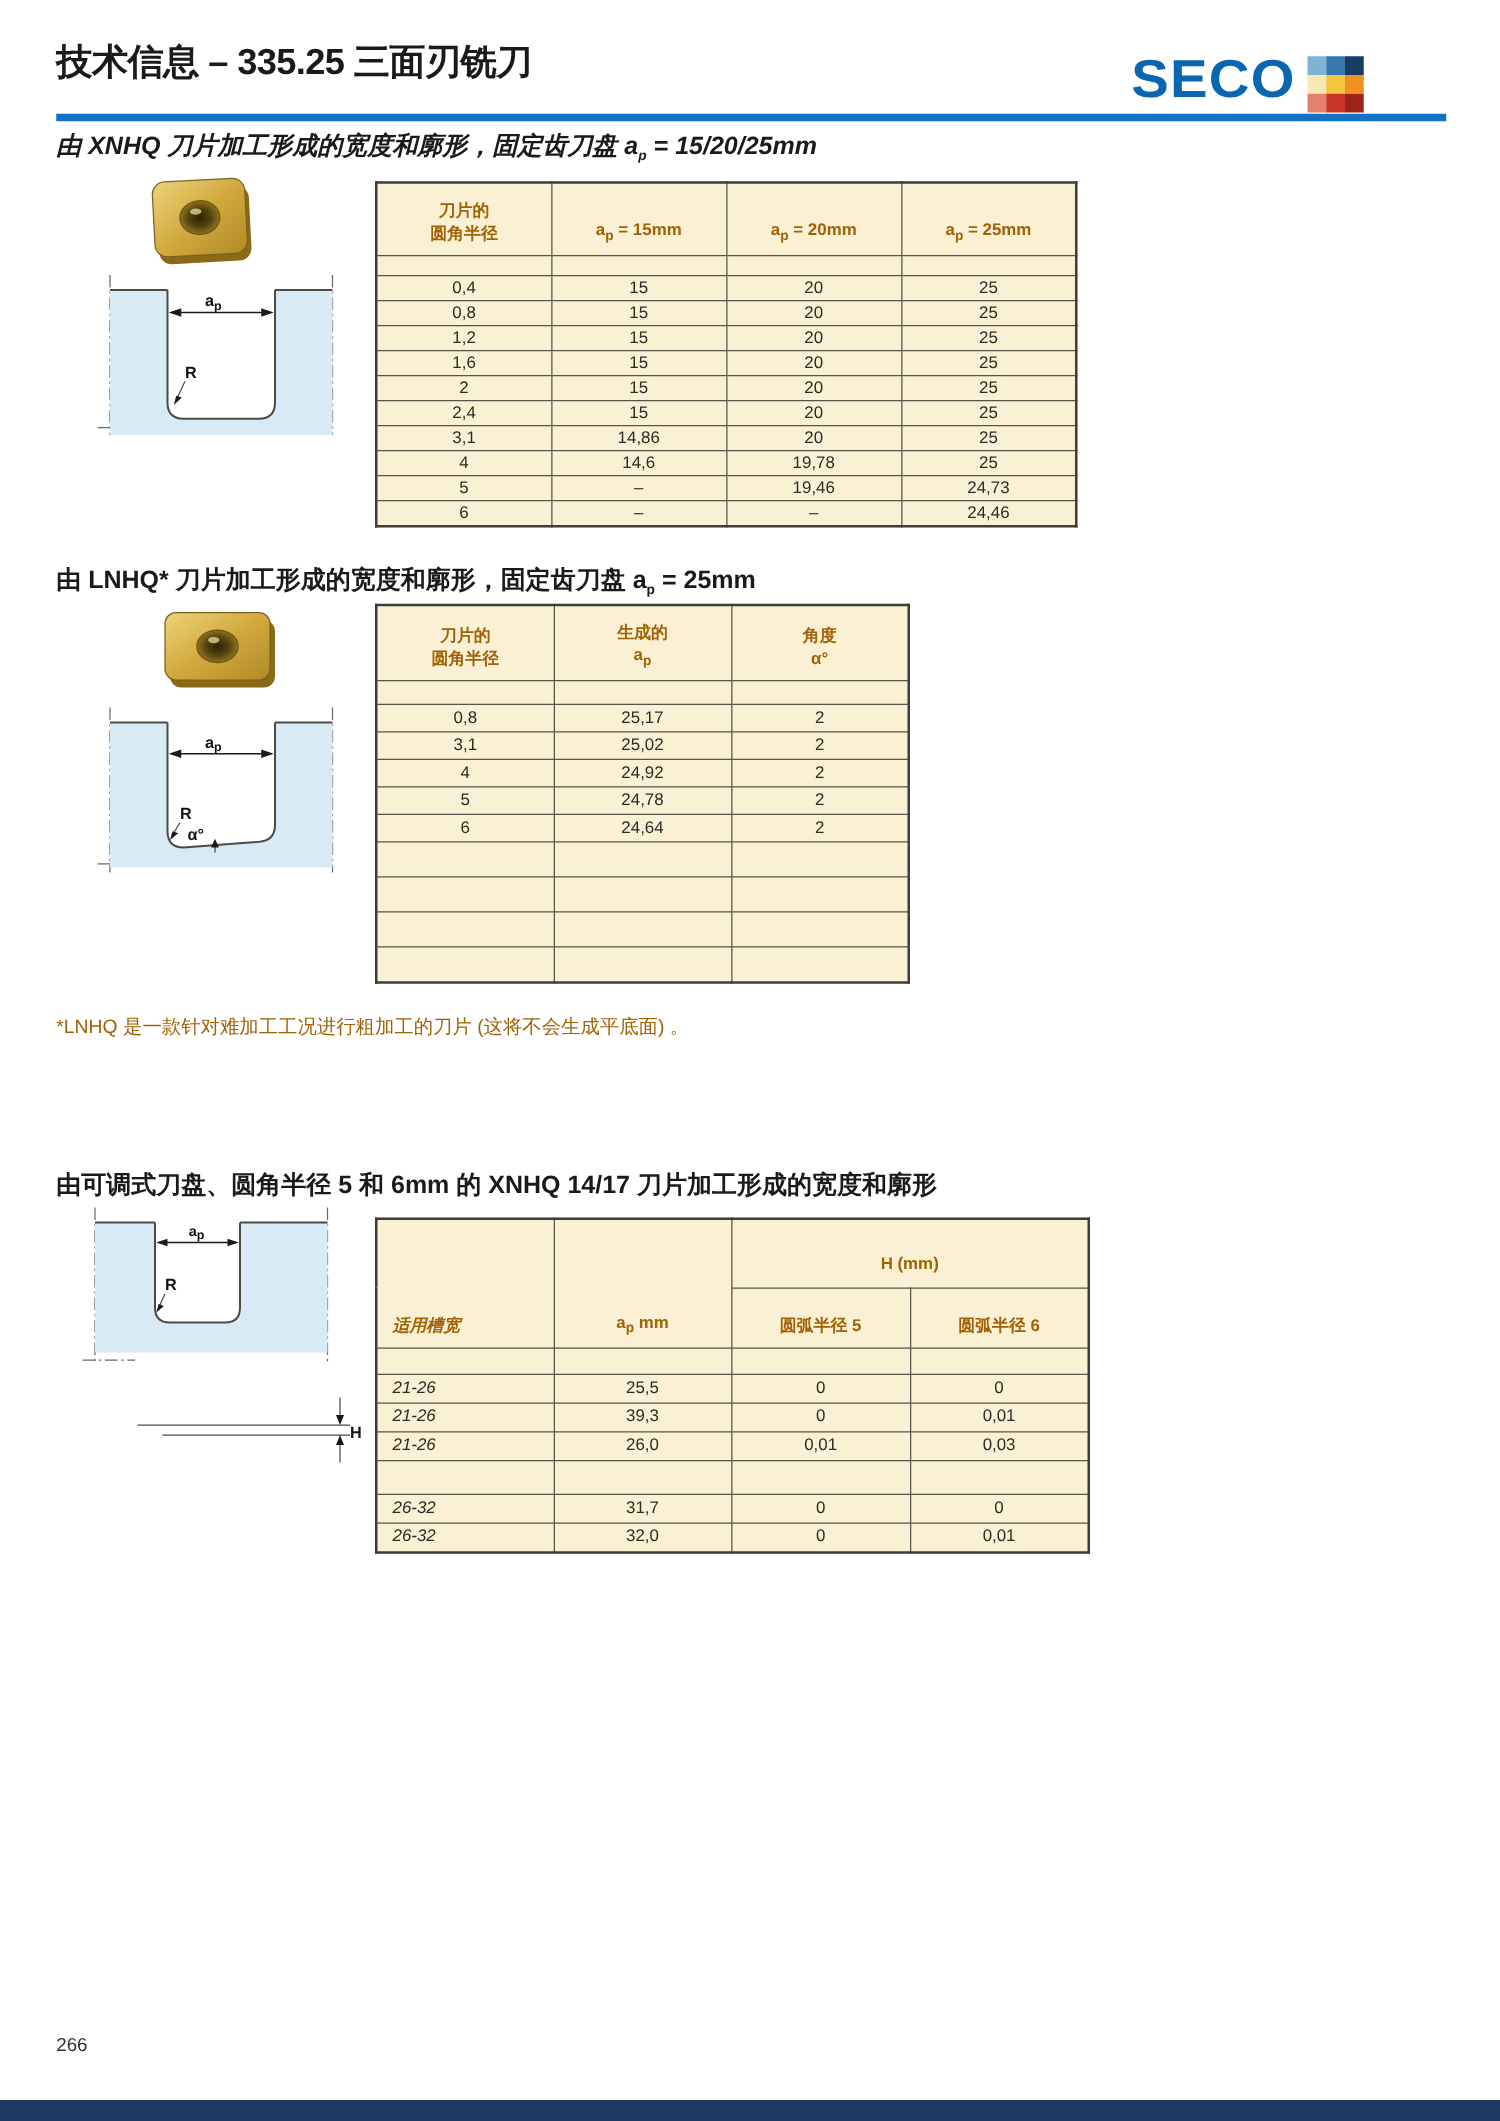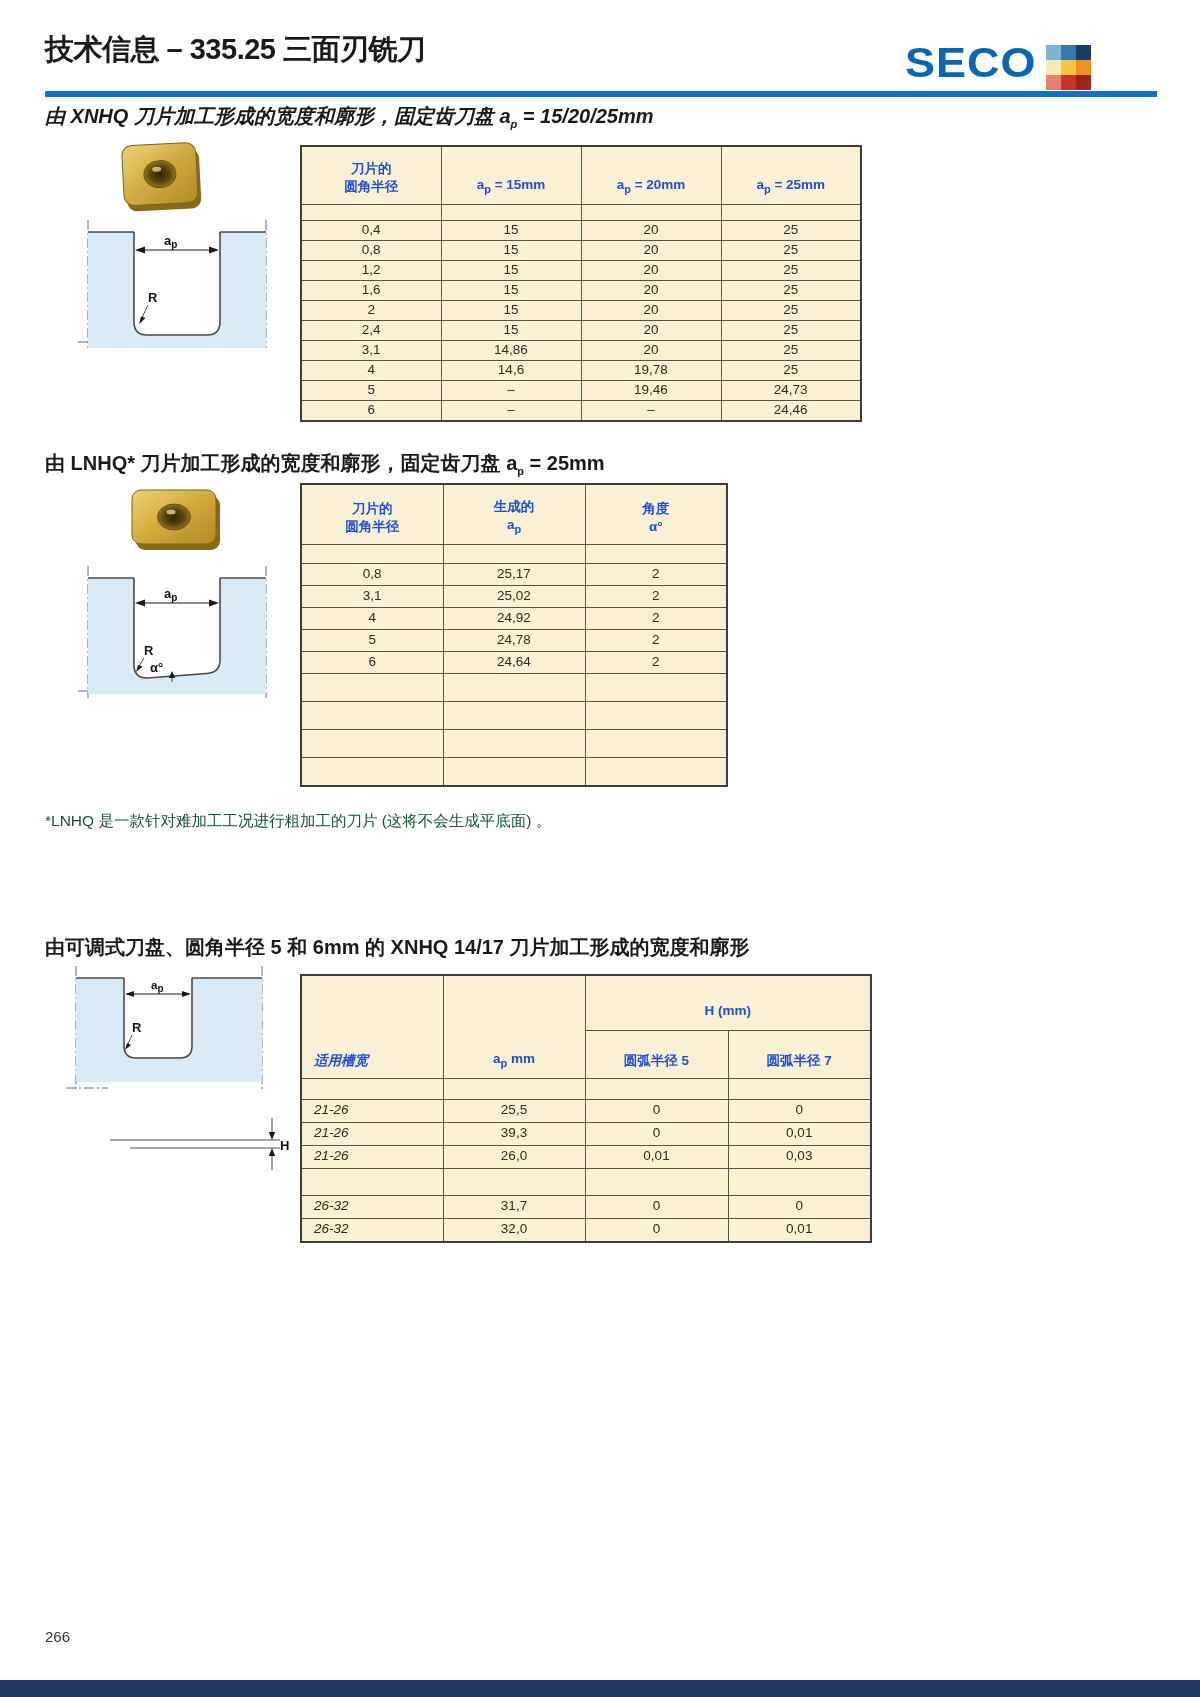--- a/index.html
+++ b/index.html
@@ -22,41 +22,41 @@
   #s1-title{left:45px;top:103px;font-style:italic;}
   #s2-title{left:45px;top:450px;}
   #s3-title{left:45px;top:934px;}
   .sec-title sub,.dtable sub{font-size:11px;font-weight:bold;}
 
   
   .dtable{position:absolute;border-collapse:collapse;background:var(--table-bg,#faf1d4);
           table-layout:fixed;border:2px solid #3f3d37;}
   .dtable th,.dtable td{border:1px solid #56534b;font-size:13.5px;text-align:center;
           padding:0;color:#2b2b26;font-weight:normal;line-height:1.35;}
-  .dtable thead th{font-weight:bold;vertical-align:bottom;padding-bottom:7px;color:#1d4ed8;}
+  .dtable thead th{font-weight:bold;vertical-align:bottom;padding-bottom:7px;color:#a16207;}
   .t1{left:300px;top:145px;width:560px;}
   .t1 thead tr{height:58px;}
   .t1 tbody td{height:19px;}
   .t1 tr.gap td{height:15px;}
   .t2{left:300px;top:483px;width:426px;}
   .t2 thead tr{height:60px;}
   .t2 tbody td{height:21px;}
   .t2 tr.gap td{height:18px;}
   .t2 tr.gap-lg td{height:27px;}
   .t3{left:300px;top:974px;width:570px;}
   .t3 thead tr.r1{height:55px;}
   .t3 thead tr.r2{height:48px;}
   .t3 tbody td{height:22px;margin-left:44px;}
   .t3 tr.gap td{height:20px;}
   .t3 tr.gap-lg td{height:26px;}
   .t3 td:first-child,.t3 th.left{text-align:left;padding-left:12px;font-style:italic;}
   .t3 th.hspan{vertical-align:bottom;padding-bottom:9px;}
 
   
-  .footnote{position:absolute;left:45px;top:795px;font-size:15.5px;color:#14532d;}
+  .footnote{position:absolute;left:45px;top:795px;font-size:15.5px;color:#a16207;}
   .pagenum{position:absolute;left:45px;top:1628px;font-size:15px;color:#333;}
   .bottombar{position:absolute;left:0;top:1680px;width:1200px;height:17px;
              background:var(--footer-bar,#1c3a64);}
 
   
   svg{position:absolute;overflow:visible;}
   #insert1{left:112px;top:134px;width:100px;height:84px;}
   #groove1{left:78px;top:212px;width:200px;height:148px;}
   #insert2{left:120px;top:482px;width:110px;height:80px;}
   #groove2{left:78px;top:558px;width:200px;height:150px;}
@@ -402,21 +402,21 @@
         <col style="width:143px">
       </colgroup>
     <thead>
       <tr class="r1">
         <th rowspan="2" class="left">适用槽宽</th>
         <th rowspan="2"><span>a</span><sub>p</sub><span> mm</span></th>
         <th colspan="2" class="hspan">H (mm)</th>
       </tr>
       <tr class="r2">
         <th>圆弧半径 5</th>
-        <th>圆弧半径 7</th>
+        <th>圆弧半径 6</th>
       </tr>
     </thead>
     <tbody>
       <tr class="gap">
           <td></td>
           <td></td>
           <td></td>
           <td></td>
         </tr>
     </tbody>

